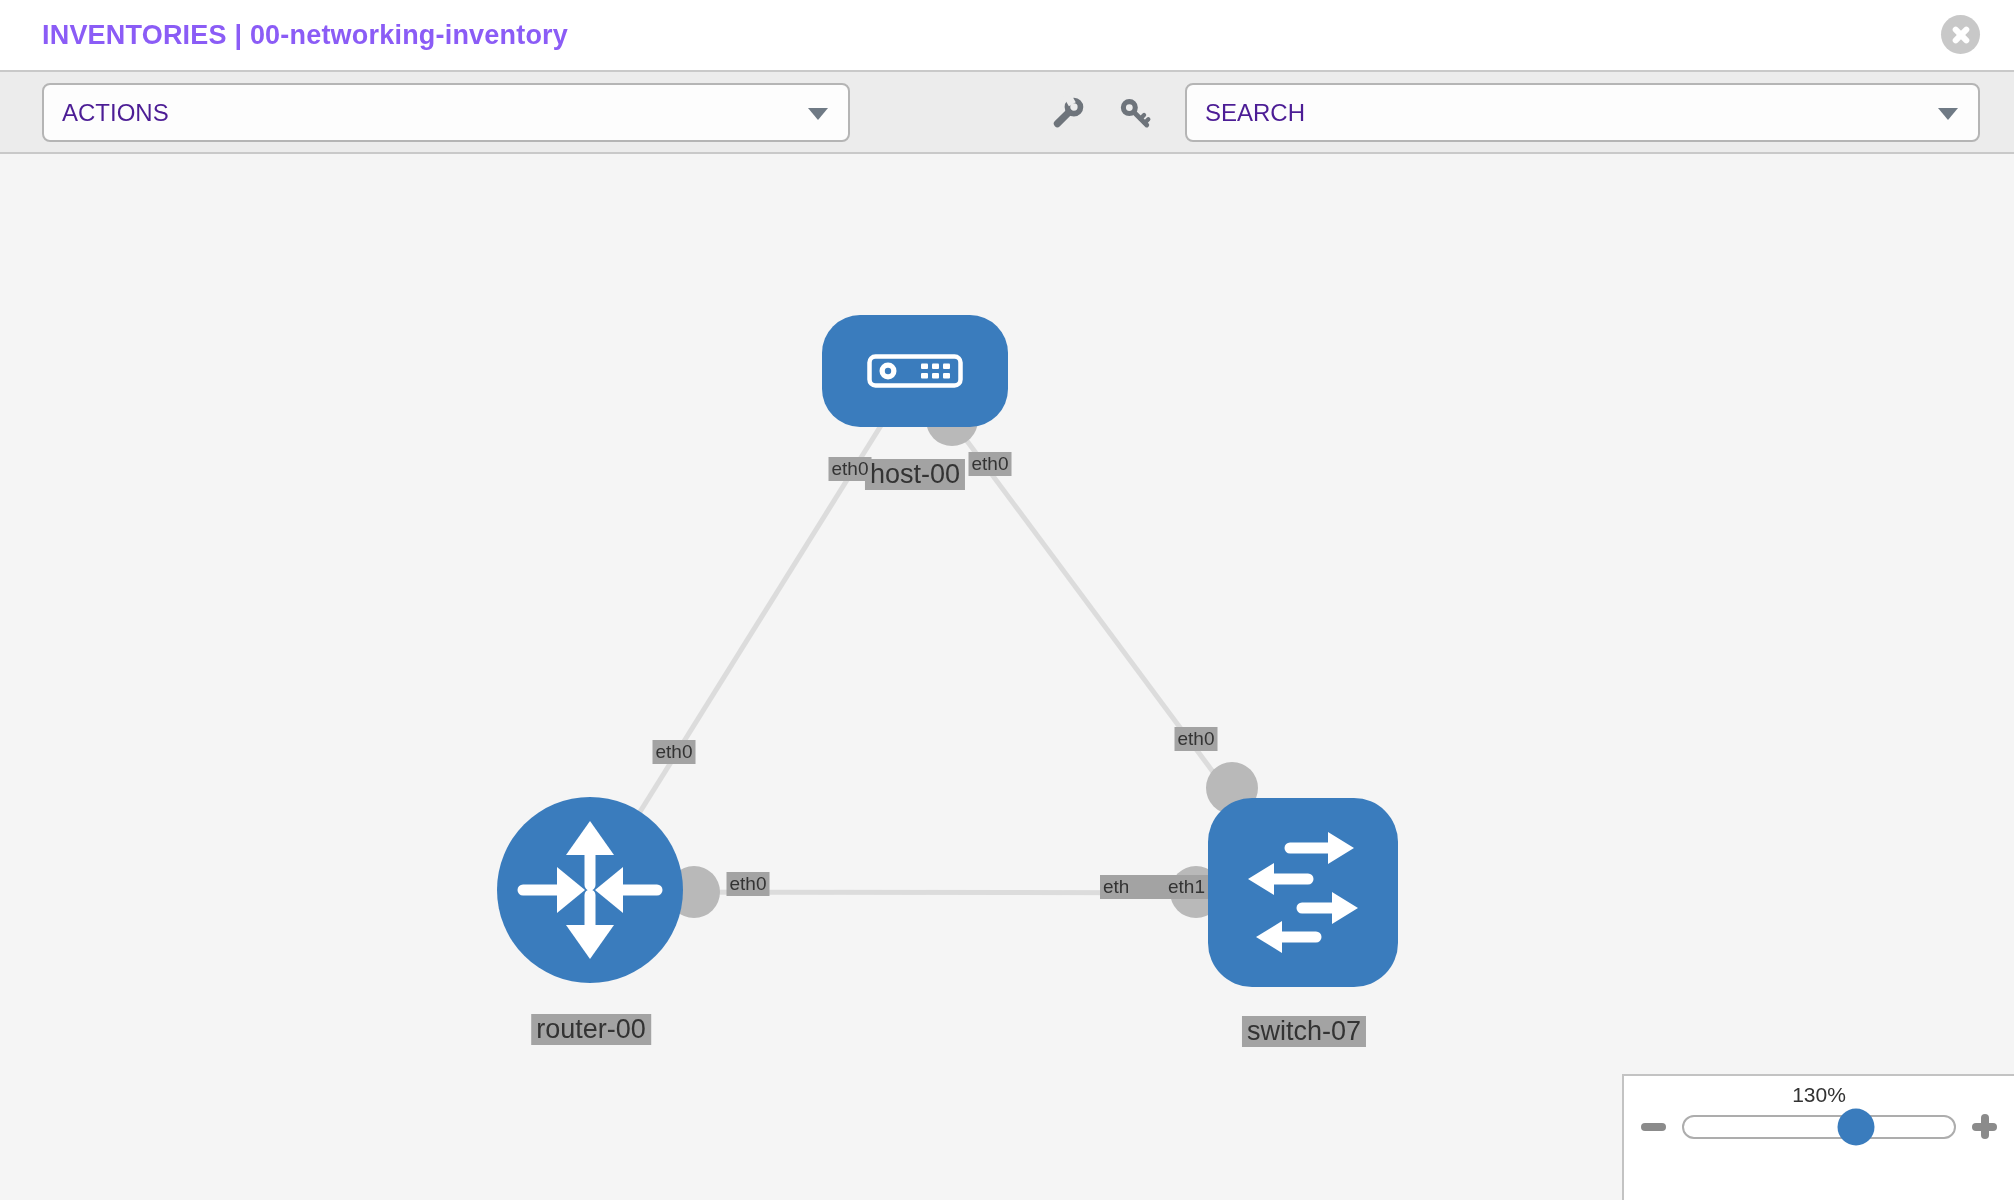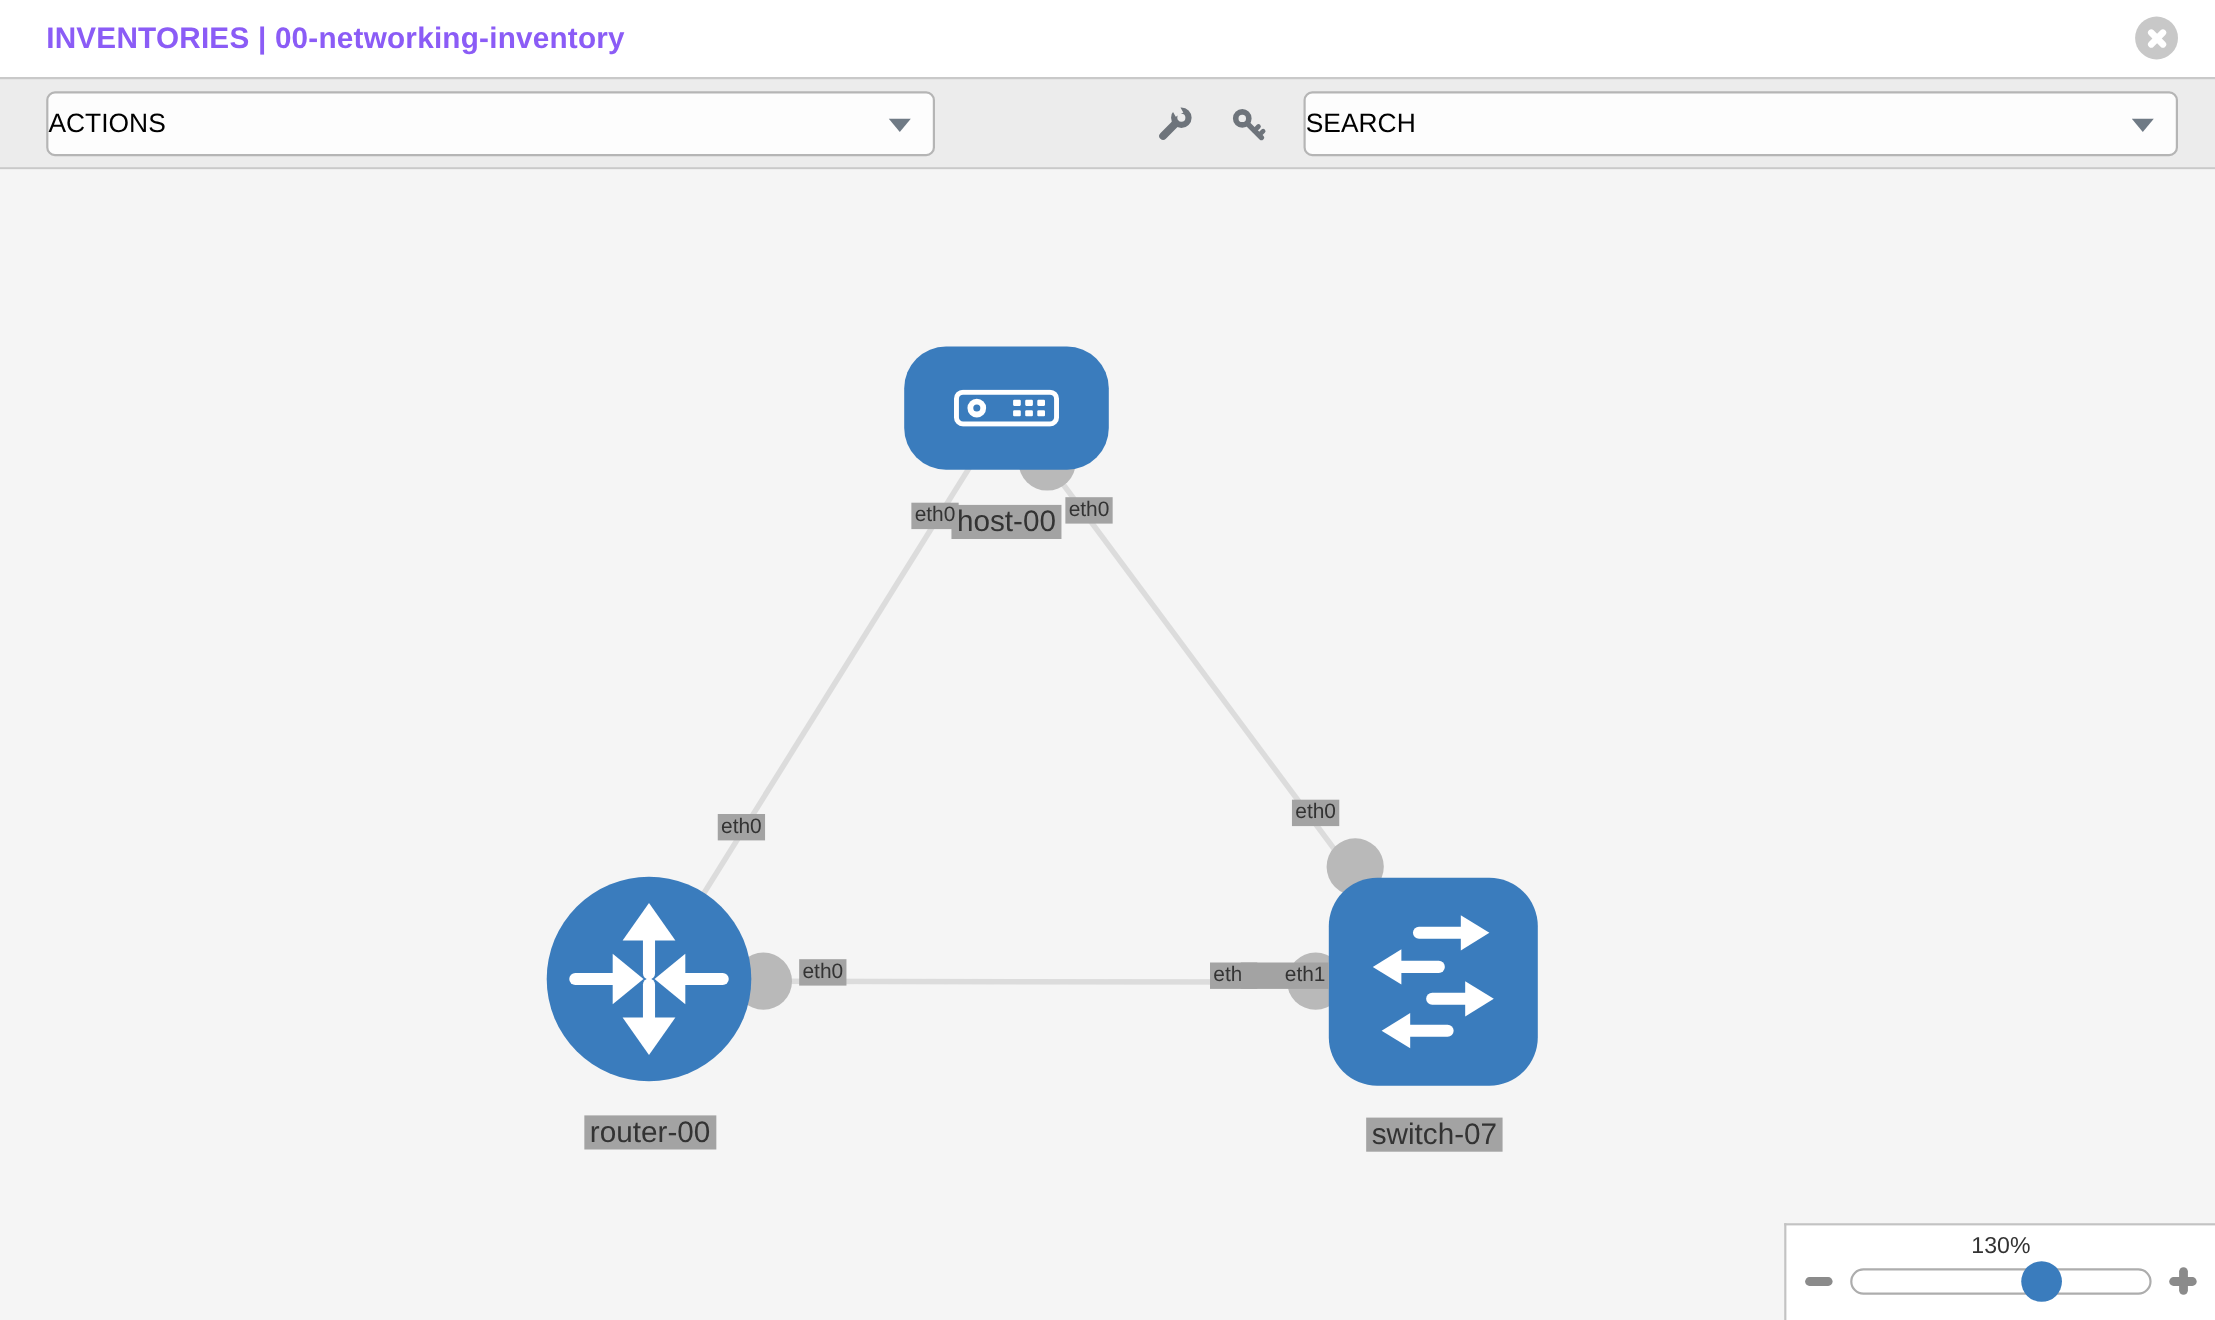--- a/index.html
+++ b/index.html
@@ -15,21 +15,21 @@
                border-radius: 50%; background: #c8c8c8; cursor: pointer; }
   .close-btn .bar { position: absolute; left: 50%; top: 50%; width: 21px; height: 6px; border-radius: 3px; background: #fff; }
   .close-btn .bar.a { transform: translate(-50%,-50%) rotate(45deg); }
   .close-btn .bar.b { transform: translate(-50%,-50%) rotate(-45deg); }
 
   
   .toolbar { position: absolute; top: 70px; left: 0; width: 100%; height: 84px; background: #ececec;
              border-top: 2px solid #c9c9c9; border-bottom: 2px solid #c9c9c9; }
   .select-box { position: absolute; top: 11px; height: 59px; background: #fdfdfd; border: 2px solid #b5b5b5;
                 border-radius: 8px; display: flex; align-items: center; cursor: pointer; }
-  .select-box .sel-label { font-size: 24px; color: #000000; }
+  .select-box .sel-label { padding-left: 18px; font-size: 24px; color: #4c1d95; }
   .chev { position: absolute; right: 20px; top: 50%; margin-top: -5px; width: 0; height: 0;
           border-left: 10px solid transparent; border-right: 10px solid transparent; border-top: 12px solid #6f7a85; }
   .actions-box { left: 42px; width: 808px; }
   .search-box { left: 1185px; width: 795px; }
   .tool-icon { position: absolute; top: 24px; width: 34px; height: 34px; cursor: pointer; }
   .tool-icon.wrench { left: 1051px; }
   .tool-icon.key { left: 1118px; }
 
   
   .canvas { position: absolute; top: 154px; left: 0; width: 2014px; height: 1046px; background: #f5f5f5; }
@@ -39,21 +39,21 @@
   .node-host   { left: 822px;  top: 161px; width: 186px; height: 112px; border-radius: 38px; }
   .node-router { left: 497px;  top: 643px; width: 186px; height: 186px; border-radius: 50%; }
   .node-switch { left: 1208px; top: 644px; width: 190px; height: 189px; border-radius: 44px; }
 
   .chip { position: absolute; background: #a3a3a3; color: #333; white-space: nowrap; }
   .node-label { font-size: 27px; line-height: 31px; padding: 0 5px; transform: translateX(-50%); margin-top: 16px; }
   .eth { font-size: 19px; line-height: 24px; padding: 0 3px; }
   .eth.centered { transform: translateX(-50%); }
 
   
-  .zoom-panel { position: absolute; right: 0; bottom: 0; width: 392px; height: 88px; background: #fff;
+  .zoom-panel { position: absolute; right: 0; bottom: 0; width: 392px; height: 126px; background: #fff;
                 border-top: 2px solid #c3c3c3; border-left: 2px solid #c3c3c3; z-index: 5; }
   .zoom-value { margin-top: 7px; text-align: center; font-size: 21px; color: #333; }
   .zoom-row { display: flex; align-items: center; padding: 0 17px; margin-top: 7px; }
   .zoom-minus { width: 25px; height: 8px; border-radius: 4px; background: #8b8b8b; cursor: pointer; flex: none; }
   .zoom-plus { position: relative; width: 25px; height: 25px; cursor: pointer; flex: none; }
   .zoom-plus::before { content: ""; position: absolute; left: 0; top: 9px; width: 25px; height: 8px; border-radius: 4px; background: #8b8b8b; }
   .zoom-plus::after  { content: ""; position: absolute; left: 9px; top: 0; width: 8px; height: 25px; border-radius: 4px; background: #8b8b8b; }
   .zoom-slider { position: relative; flex: 1; height: 24px; margin: 0 16px; background: #fff;
                  border: 2px solid #adadad; border-radius: 13px; cursor: pointer; }
   .zoom-thumb { position: absolute; left: 63.8%; top: 50%; width: 37px; height: 37px; border-radius: 50%;

